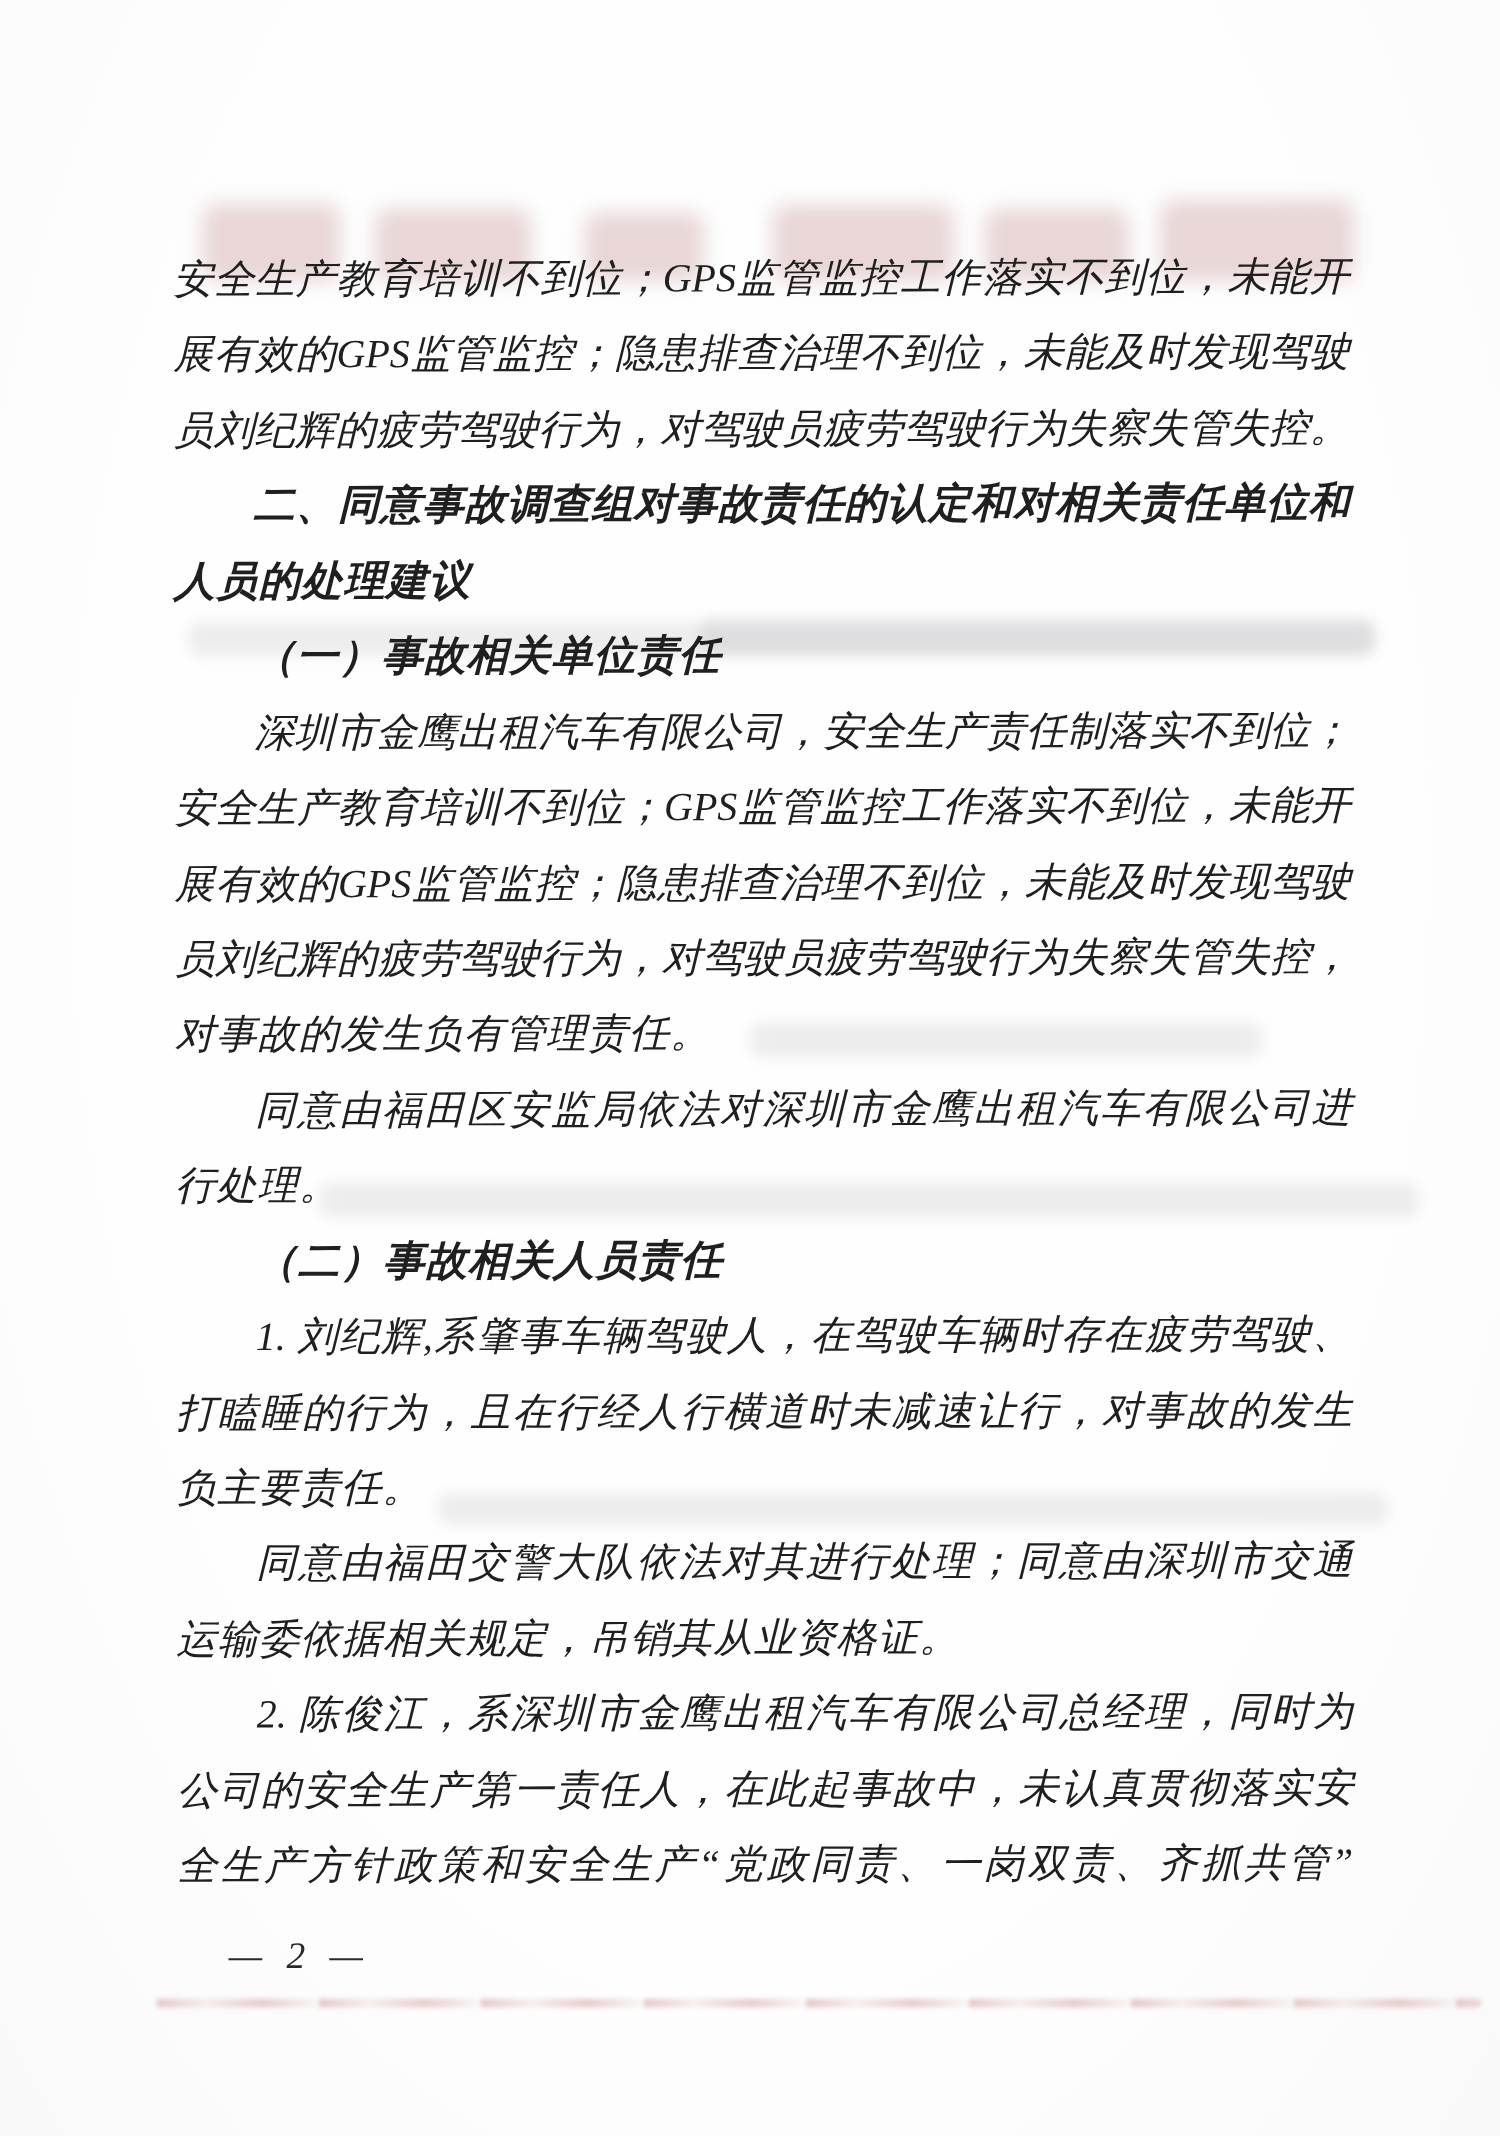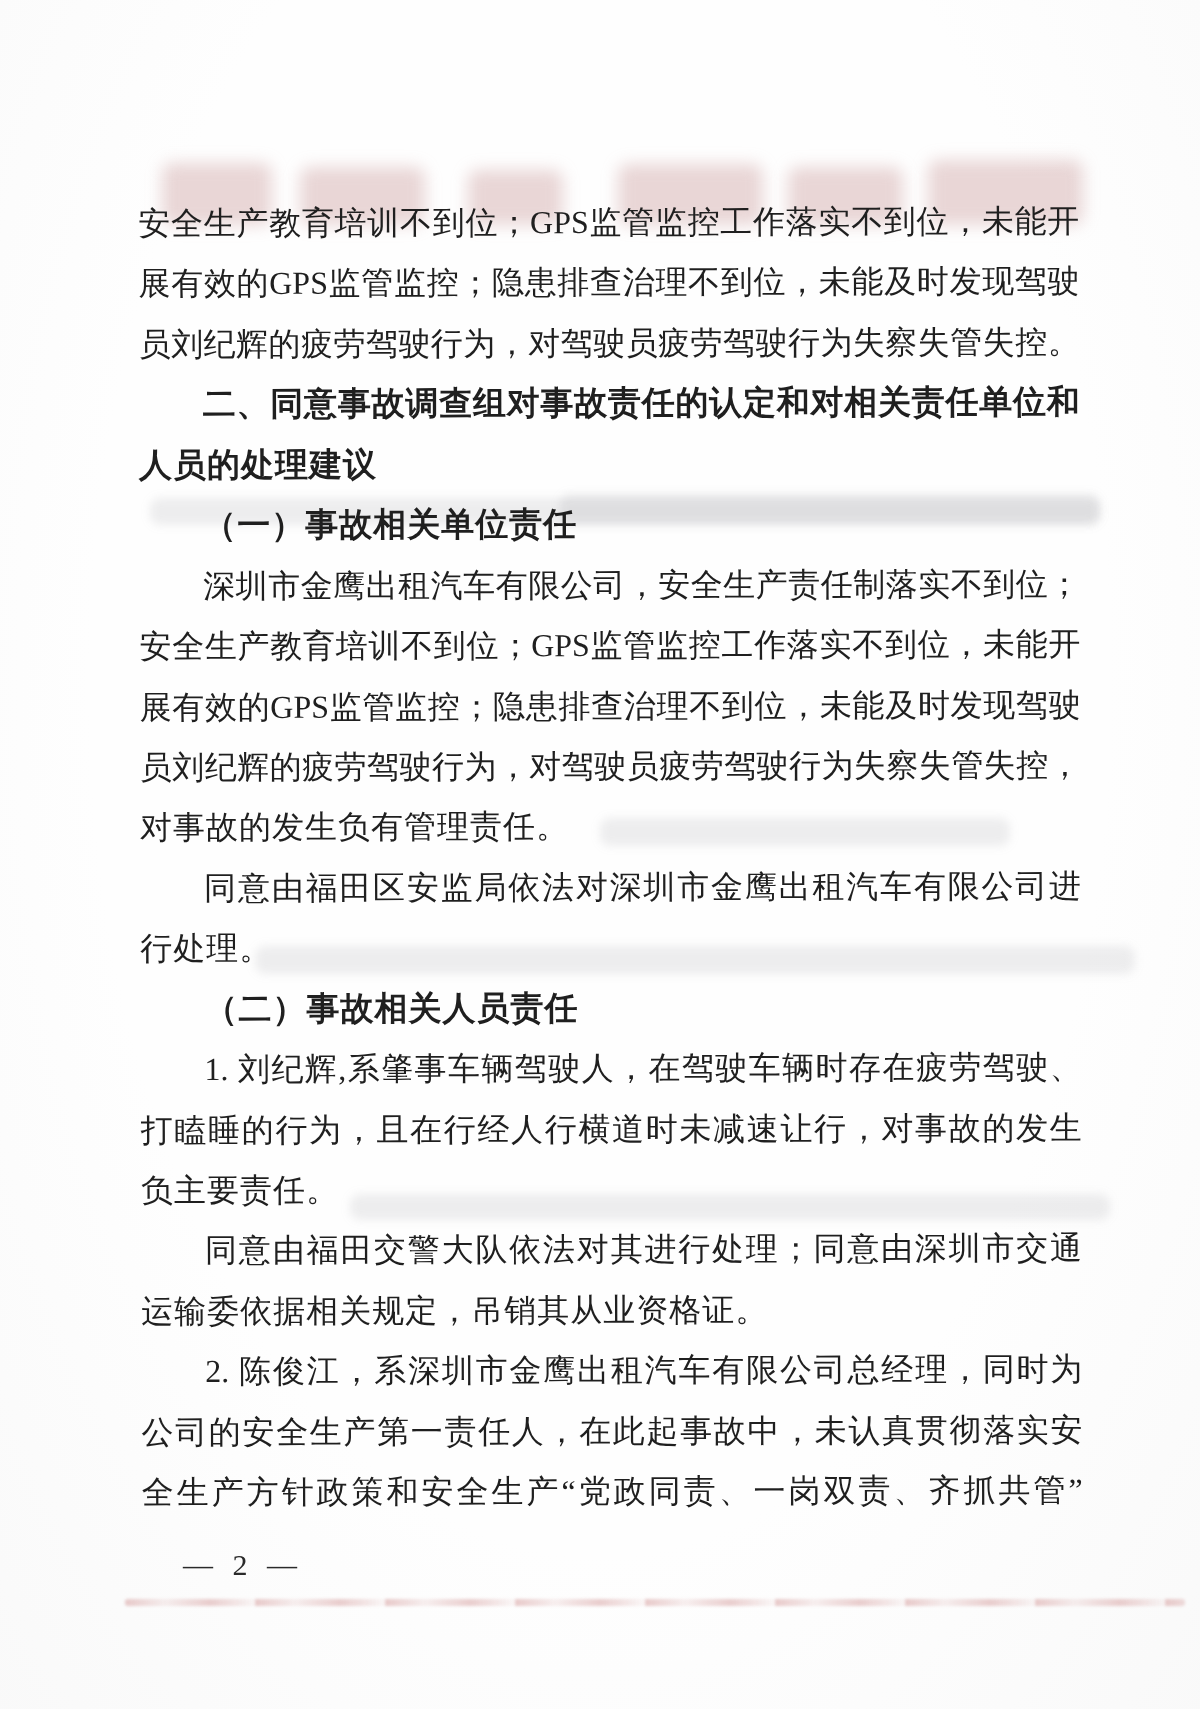--- a/index.html
+++ b/index.html
@@ -8,20 +8,21 @@
     background: #ffffff;
     font-family: "Liberation Serif", serif;
     position: relative;
     overflow: hidden;
   }
   .sheet {
     position: absolute; inset: 0;
     background:
       radial-gradient(ellipse at 50% 40%, rgba(255,255,255,0) 60%, rgba(235,235,235,0.25) 100%),
       #fefefe;
+    font-style: italic;
   }
   
   .text-lines {
     position: absolute;
     left: 140px; top: 192px; width: 941px;
     color: #1f1f1f;
     transform: rotate(-0.15deg);
   }
   .line {
     height: 60.45px;

